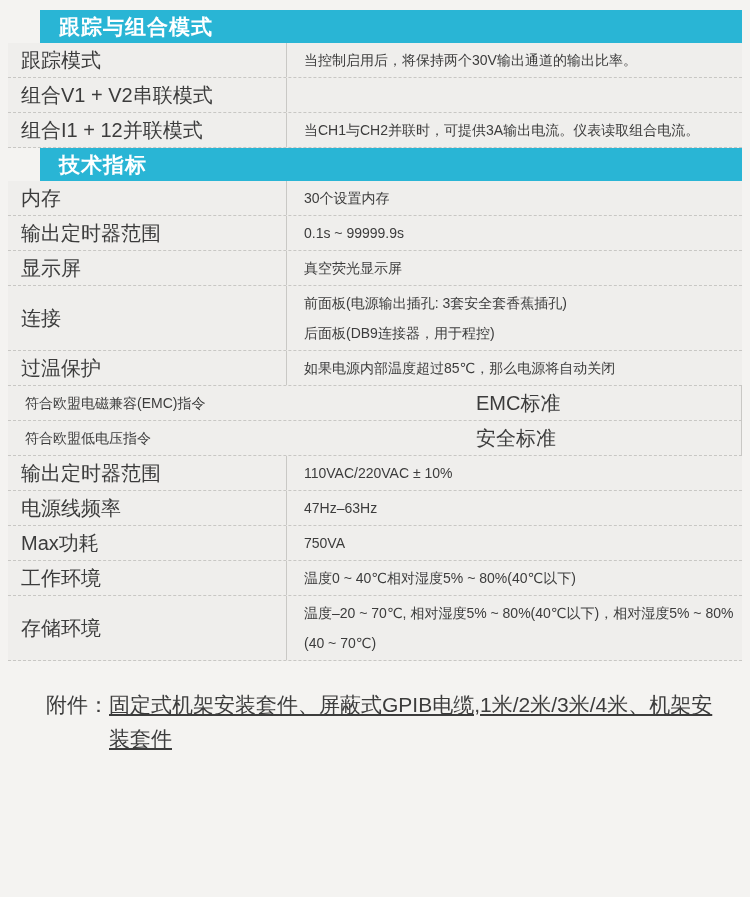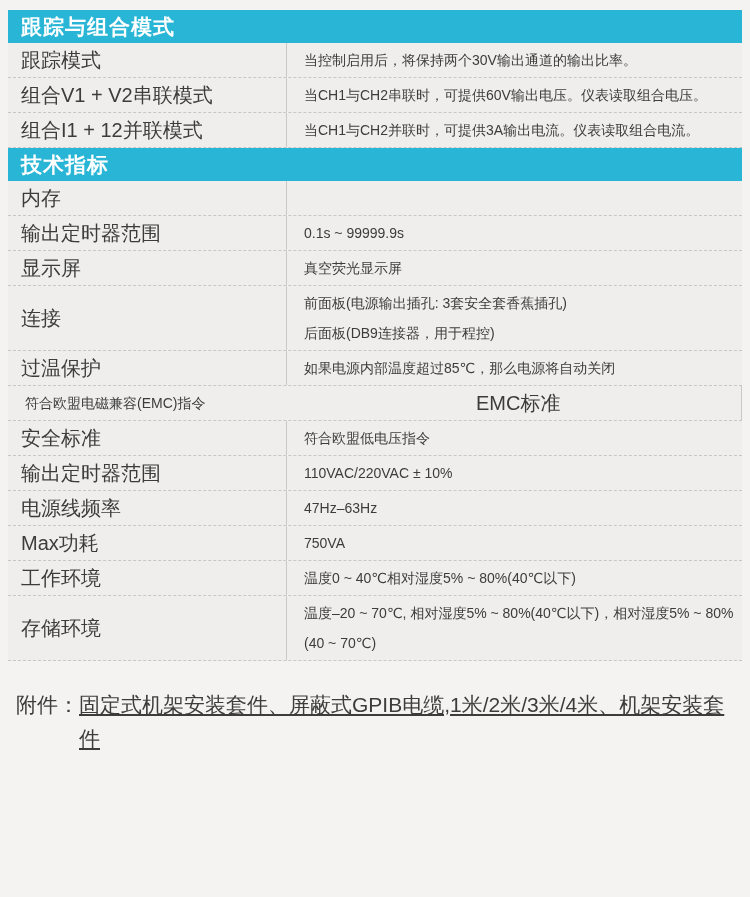--- a/index.html
+++ b/index.html
@@ -12,22 +12,23 @@
   .page { padding: 10px 8px 0 8px; box-sizing: border-box; }
 
   .section-header {
     background: #29b5d5;
     color: #ffffff;
     font-size: 21px;
     font-weight: bold;
     height: 33px;
     display: flex;
     align-items: center;
-    padding-left: 13px;
+    padding-left: 19px;
     letter-spacing: 1px;
+    margin-left: 32px;
   }
 
   .spec-table { width: 100%; }
   .row {
     display: flex;
     background: #efeeec;
     border-bottom: 1px dashed #c8c7c4;
   }
   .cell {
     box-sizing: border-box;
@@ -48,21 +49,21 @@
   .cell.value {
     flex: 1;
     padding-left: 17px;
     padding-right: 4px;
     white-space: pre-line;
     font-size: 14px;
   }
 
   .footnote {
     display: flex;
-    margin: 27px 14px 0 8px;
+    margin: 27px 14px 0 38px;
     color: #3c3c3c;
     font-size: 21px;
     line-height: 34px;
   }
   .footnote .fn-label { white-space: nowrap; }
   .footnote .fn-text { flex: 1; text-decoration: underline; }
 </style>
 </head>
 <body>
 
@@ -70,33 +71,33 @@
 
   <div class="spec-table">
     <div class="section-header">跟踪与组合模式</div>
 
     <div class="row">
       <div class="cell label">跟踪模式</div>
       <div class="cell value">当控制启用后，将保持两个30V输出通道的输出比率。</div>
     </div>
     <div class="row">
       <div class="cell label">组合V1 + V2串联模式</div>
-      <div class="cell value">当CH1与CH2串联时，可提供60V输出电压。仪表读取组合电压。</div>
     </div>
     <div class="row">
       <div class="cell label">组合I1 + 12并联模式</div>
       <div class="cell value">当CH1与CH2并联时，可提供3A输出电流。仪表读取组合电流。</div>
     </div>
   </div>
 
   <div class="spec-table">
     <div class="section-header">技术指标</div>
 
     <div class="row">
       <div class="cell label">内存</div>
+      <div class="cell value">30个设置内存</div>
     </div>
     <div class="row">
       <div class="cell label">输出定时器范围</div>
       <div class="cell value">0.1s ~ 99999.9s</div>
     </div>
     <div class="row">
       <div class="cell label">显示屏</div>
       <div class="cell value">真空荧光显示屏</div>
     </div>
     <div class="row">
@@ -106,22 +107,22 @@
     </div>
     <div class="row">
       <div class="cell label">过温保护</div>
       <div class="cell value">如果电源内部温度超过85℃，那么电源将自动关闭</div>
     </div>
     <div class="row">
       <div class="cell value">符合欧盟电磁兼容(EMC)指令</div>
       <div class="cell label">EMC标准</div>
     </div>
     <div class="row">
+      <div class="cell value">符合欧盟低电压指令</div>
       <div class="cell label">安全标准</div>
-      <div class="cell value">符合欧盟低电压指令</div>
     </div>
     <div class="row">
       <div class="cell label">输出定时器范围</div>
       <div class="cell value">110VAC/220VAC ± 10%</div>
     </div>
     <div class="row">
       <div class="cell label">电源线频率</div>
       <div class="cell value">47Hz–63Hz</div>
     </div>
     <div class="row">

